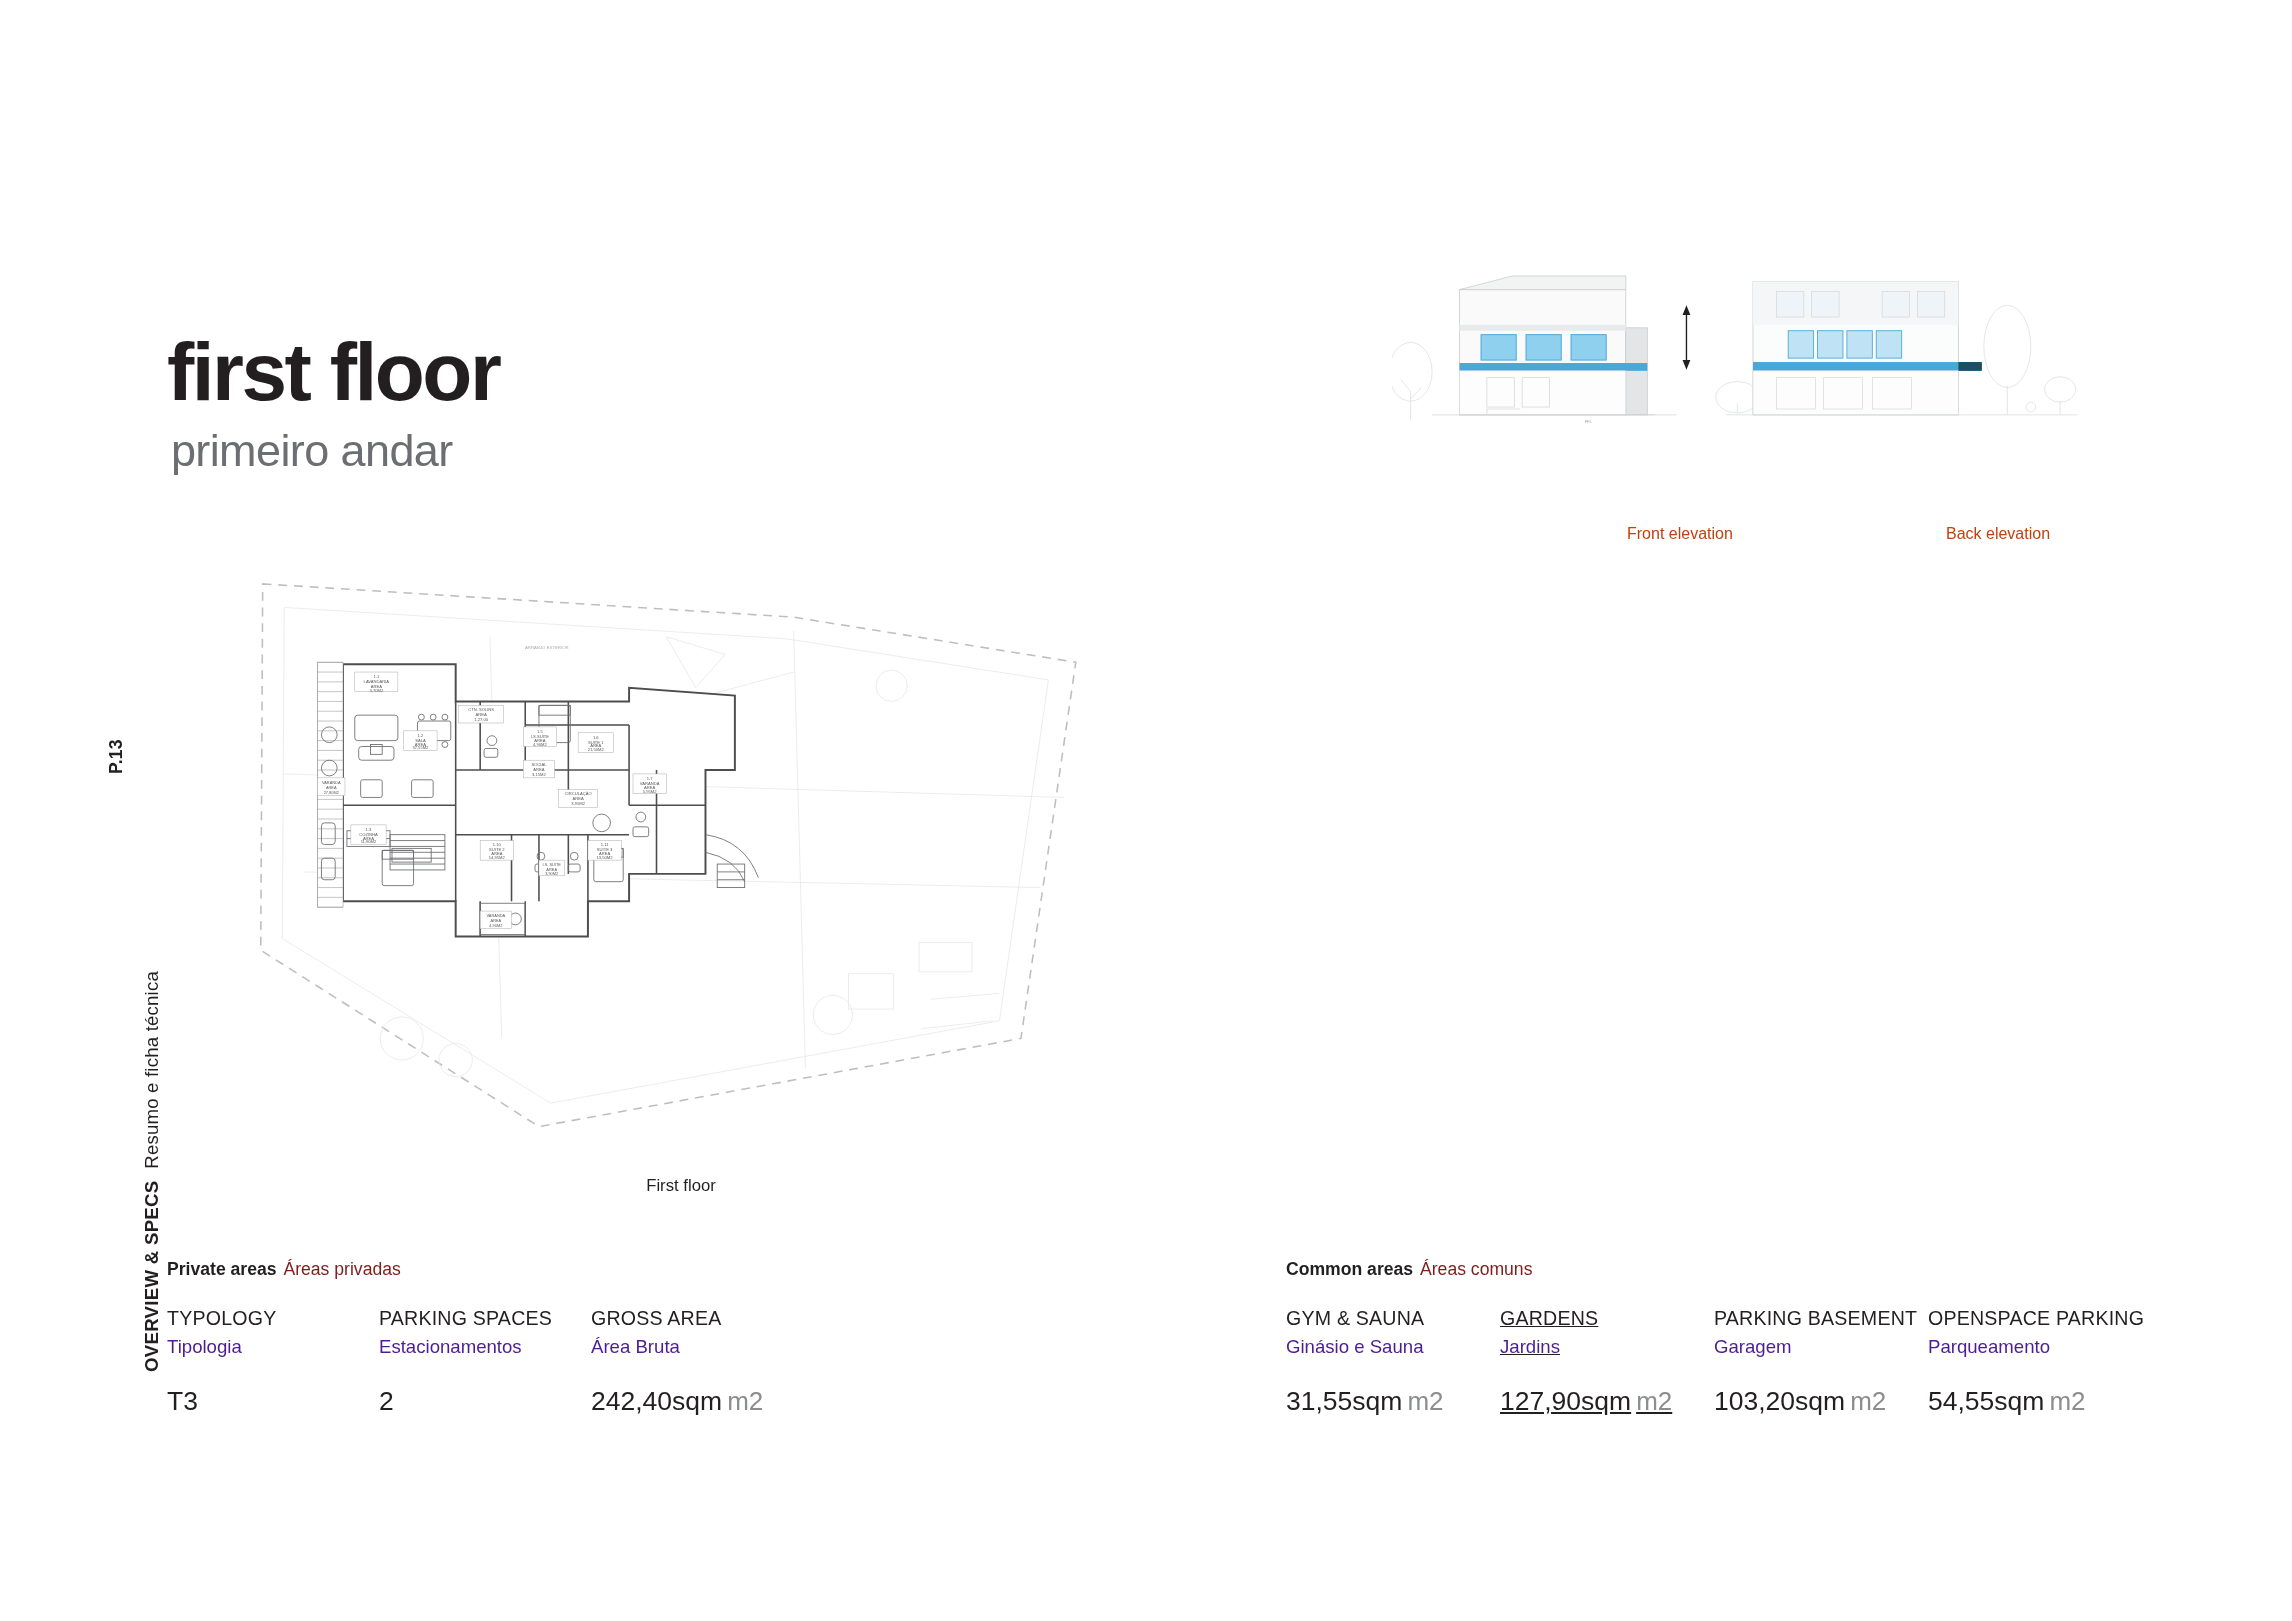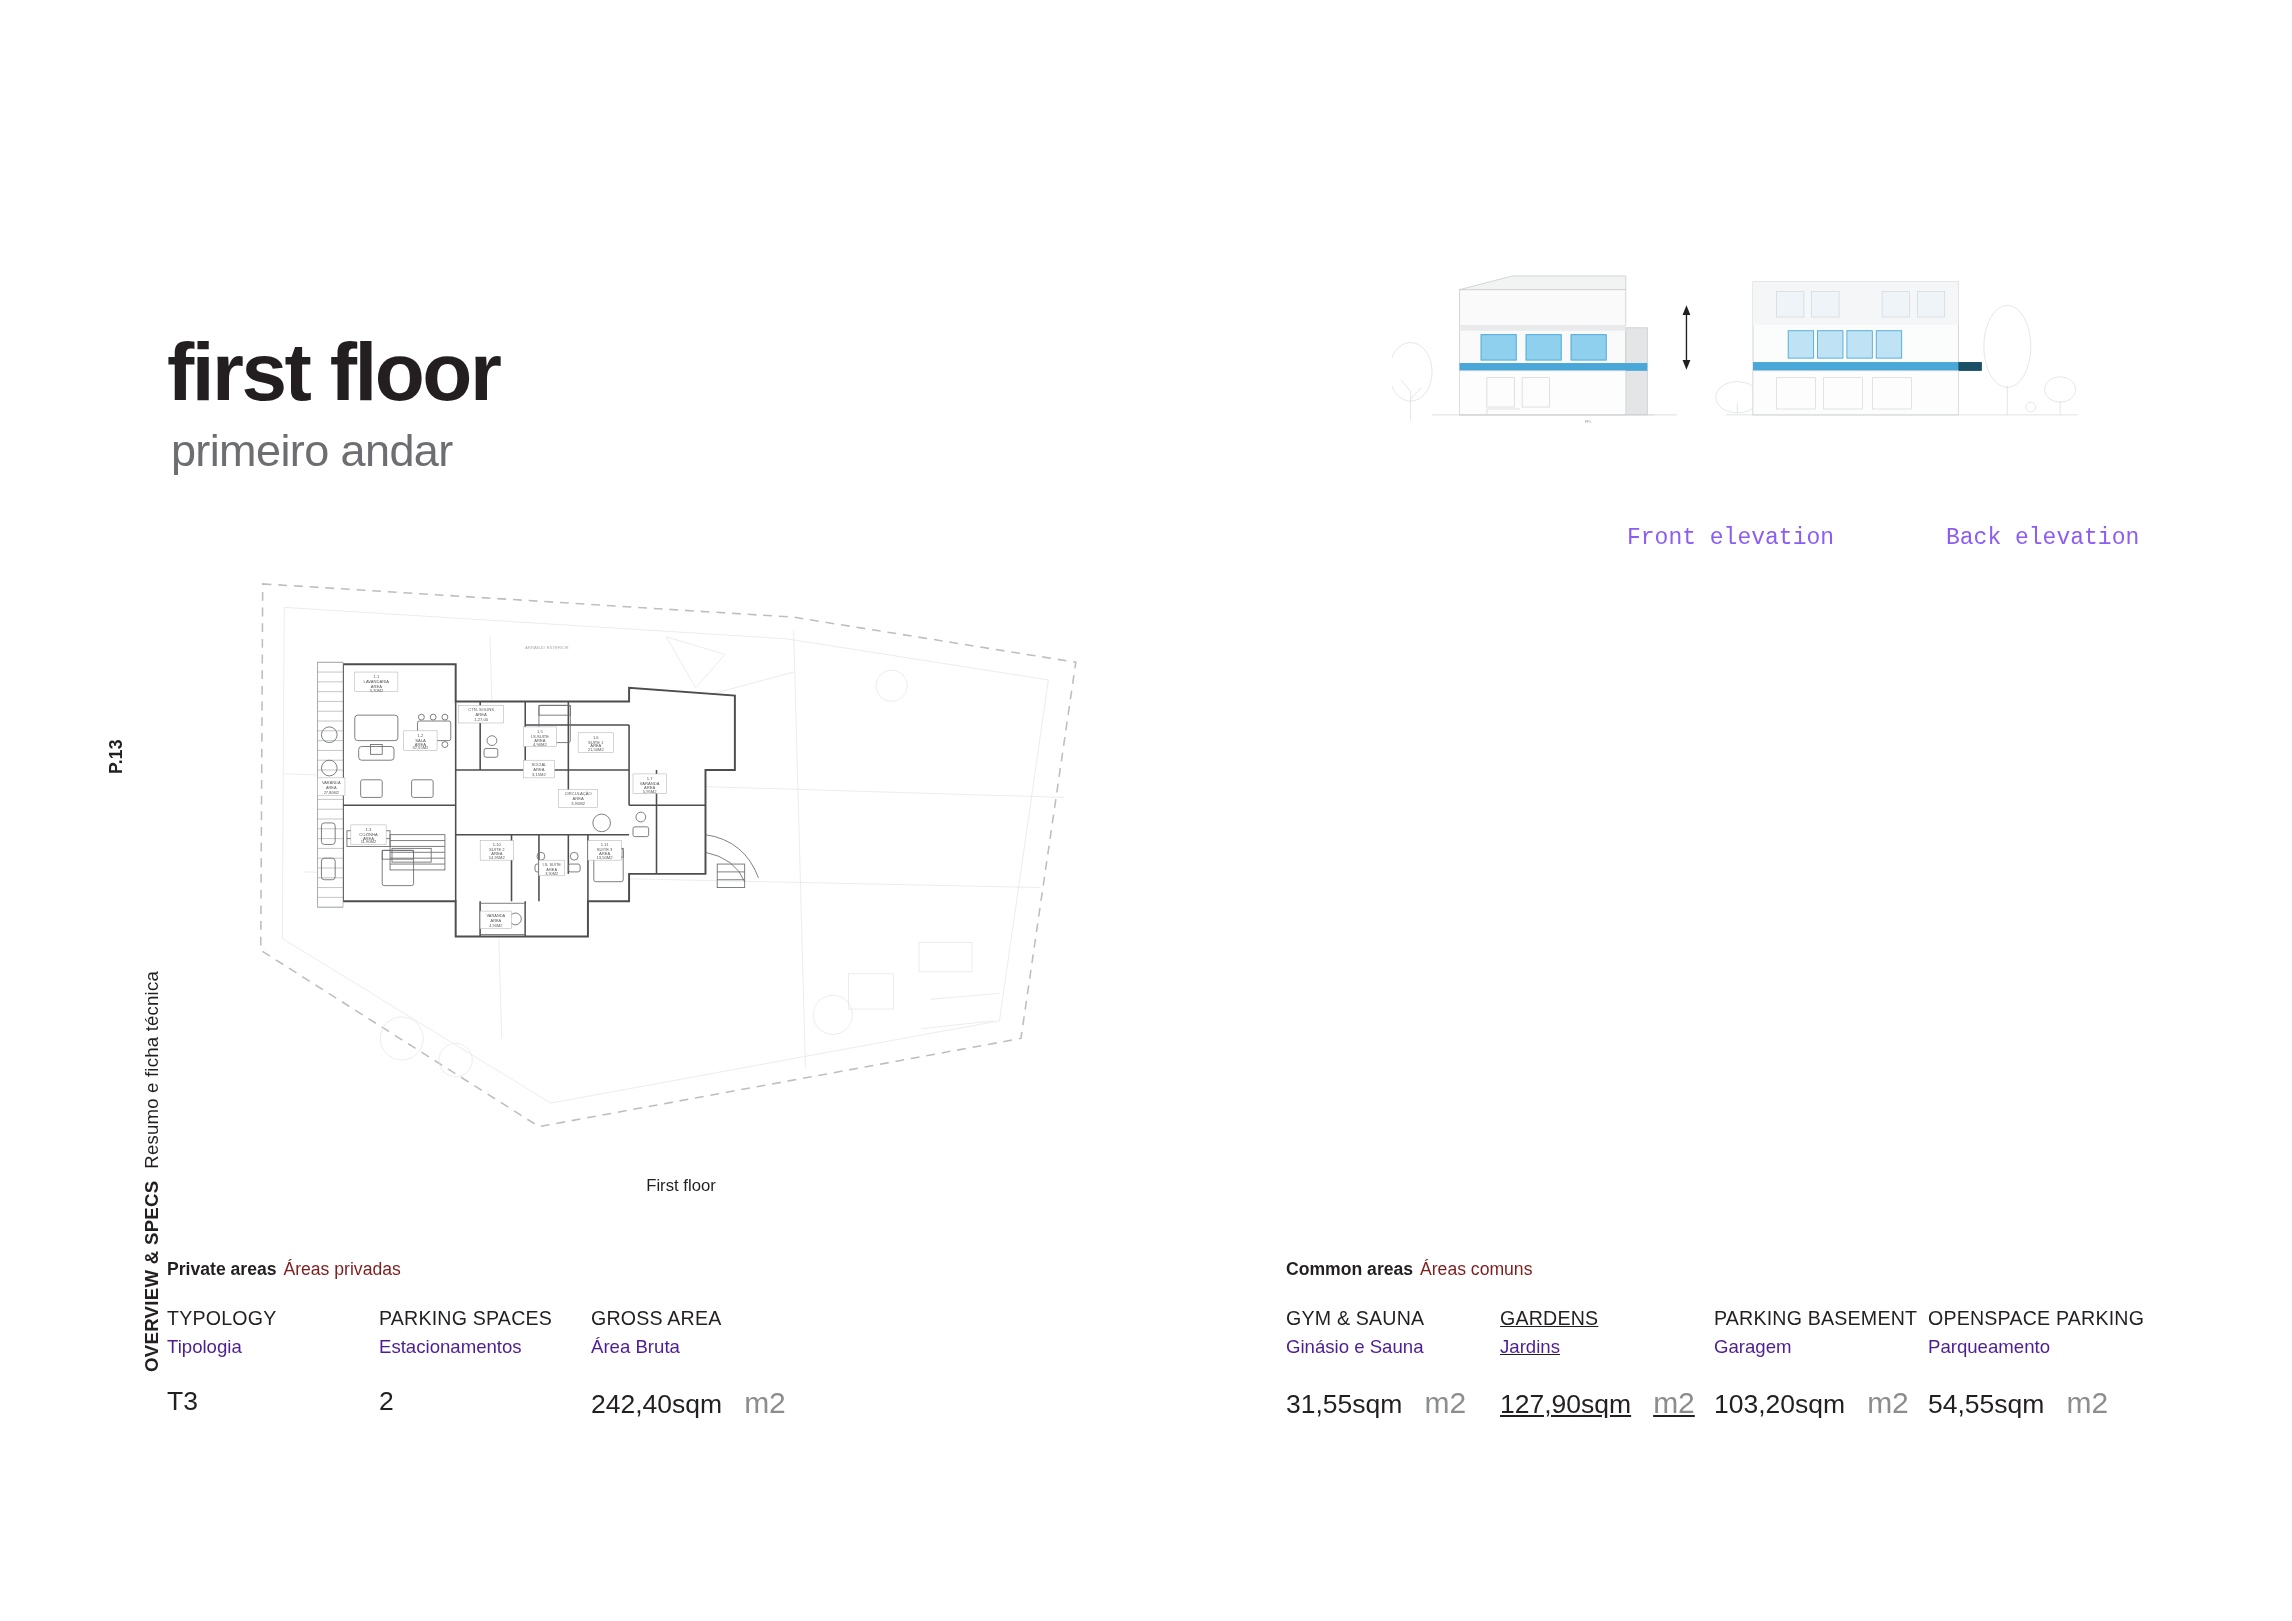--- a/index.html
+++ b/index.html
@@ -92,23 +92,22 @@
   
   .elev-wrap {
     position: absolute;
     left: 1392px;
     top: 274px;
     width: 765px;
     height: 225px;
   }
   .elev-label {
     position: absolute;
-    font-size: 23px;
-    color: #8b5cf6;
-    font-family: Liberation Mono, monospace;
+    font-size: 16px;
+    color: #c2410c;
   }
   .elev-label.front { left: 1627px; top: 525px; }
   .elev-label.back  { left: 1946px; top: 525px; }
 
   
   .spec-group { position: absolute; }
   .spec-group.private { left: 167px; top: 1259px; }
   .spec-group.common  { left: 1286px; top: 1259px; }
 
   .spec-heading {
@@ -136,22 +135,22 @@
   }
   .spec-col .value {
     font-size: 26.5px;
     color: #231f20;
     margin-top: 27.4px;
     white-space: nowrap;
     font-weight: normal;
   }
   .spec-col .value .unit {
     color: #8c8d8f;
-    font-size: 30px;
-    margin-left: 22px;
+    font-size: 26px;
+    margin-left: 5px;
     text-align: right;
   }
 
   
   .c-typology { width: 212px; }
   .c-parking  { width: 212px; }
   .c-gross    { width: 294px; }
   .c-gym      { width: 214px; }
   .c-gardens  { width: 214px; text-decoration: underline; }
   .c-basement { width: 214px; }

